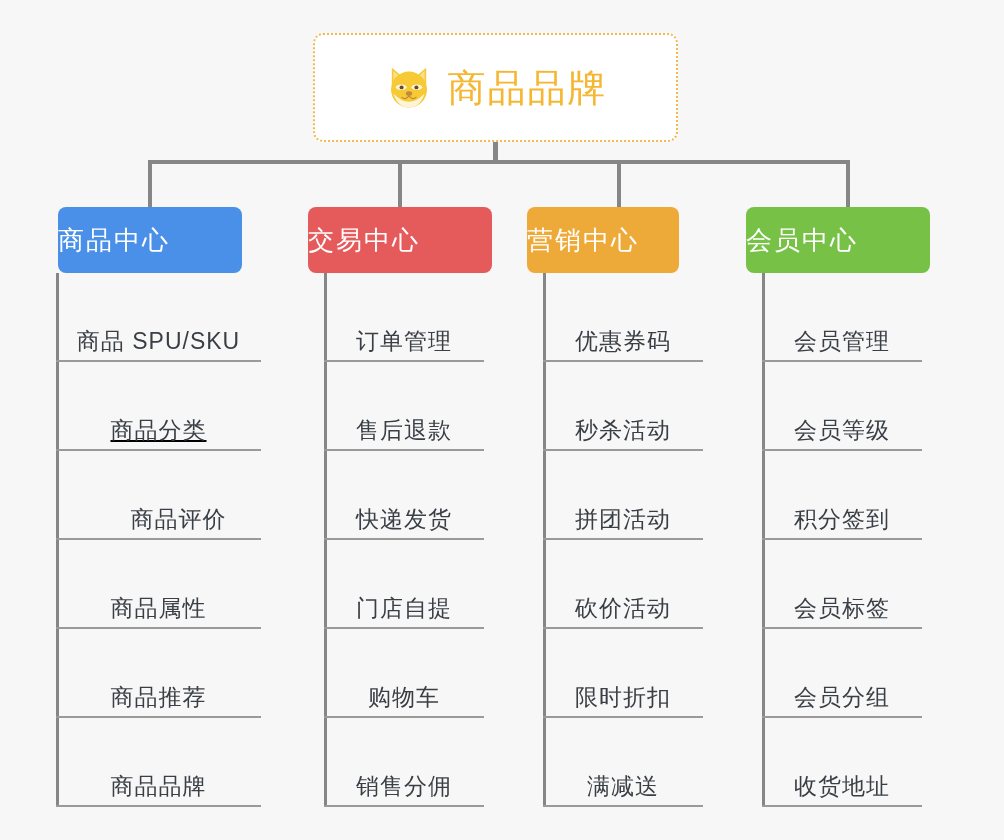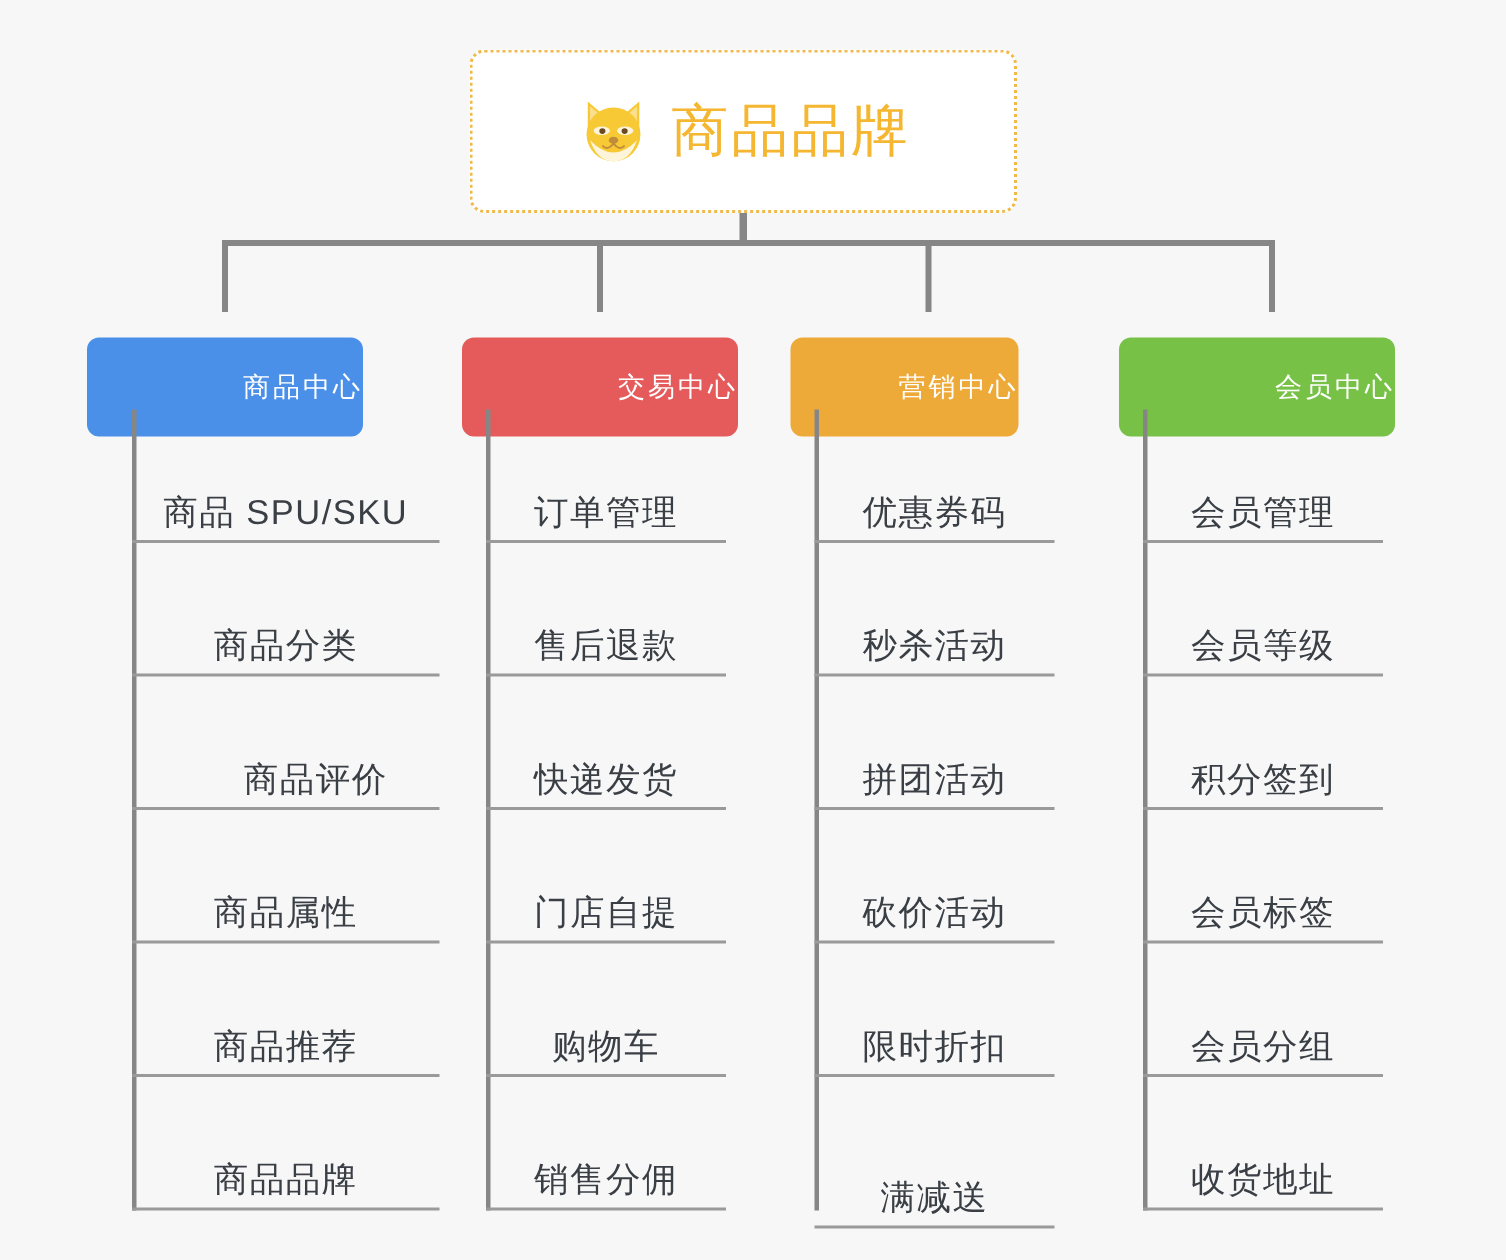--- a/index.html
+++ b/index.html
@@ -59,25 +59,24 @@
 
   
   .cat-box {
     position: absolute;
     top: 207px;
     height: 66px;
     box-sizing: border-box;
     border-radius: 8px;
     display: flex;
     align-items: center;
-    justify-content: flex-end;
+    justify-content: flex-start;
     color: #ffffff;
-    font-size: 18px;
+    font-size: 26px;
     letter-spacing: 2px;
-    margin-top: 18px;
   }
 
   
   .leaf-col {
     position: absolute;
     top: 273px;
   }
   .leaf-trunk {
     position: absolute;
     left: 0;
@@ -136,26 +135,26 @@
 
   <div class="conn conn-v" style="left:148px; top:160px; height:48px;"></div>
   <div class="conn conn-v" style="left:398px; top:160px; height:48px;"></div>
   <div class="conn conn-v" style="left:617px; top:160px; height:48px;"></div>
   <div class="conn conn-v" style="left:846px; top:160px; height:48px;"></div>
 
   <div id="branches">
       <div class="cat-box" style="left: 58px; width: 184px; background: rgb(74, 144, 232);">
         <span>商品中心</span>
       </div>
-      <div class="leaf-col" style="left: 88px; width: 205px; height: 402px; top: 273px;">
+      <div class="leaf-col" style="left: 56px; width: 205px; height: 402px; top: 273px;">
         <div class="leaf-trunk" style="height: 534px;"></div>
         <div class="leaf-item" style="top: 0px; width: 205px;">
           <span class="leaf-label">商品 SPU/SKU</span>
         </div>
-        <div class="leaf-item" style="top: 89px; width: 205px;">
+        <div class="leaf-item" style="top: 89px; width: 205px; text-decoration: underline;">
           <span class="leaf-label">商品分类</span>
         </div>
         <div class="leaf-item" style="top: 178px; width: 205px; padding-left: 40px;">
           <span class="leaf-label">商品评价</span>
         </div>
         <div class="leaf-item" style="top: 267px; width: 205px;">
           <span class="leaf-label">商品属性</span>
         </div>
         <div class="leaf-item" style="top: 356px; width: 205px;">
           <span class="leaf-label">商品推荐</span>
@@ -201,21 +200,21 @@
         </div>
         <div class="leaf-item" style="top: 178px; width: 160px;">
           <span class="leaf-label">拼团活动</span>
         </div>
         <div class="leaf-item" style="top: 267px; width: 160px;">
           <span class="leaf-label">砍价活动</span>
         </div>
         <div class="leaf-item" style="top: 356px; width: 160px;">
           <span class="leaf-label">限时折扣</span>
         </div>
-        <div class="leaf-item" style="top: 457px; width: 160px;">
+        <div class="leaf-item" style="top: 445px; width: 160px;">
           <span class="leaf-label">满减送</span>
         </div>
       </div>
       <div class="cat-box" style="left: 746px; width: 184px; background: rgb(119, 194, 70);">
         <span>会员中心</span>
       </div>
       <div class="leaf-col" style="left: 762px; width: 160px; height: 534px; top: 273px;">
         <div class="leaf-trunk" style="height: 534px;"></div>
         <div class="leaf-item" style="top: 0px; width: 160px;">
           <span class="leaf-label">会员管理</span>

